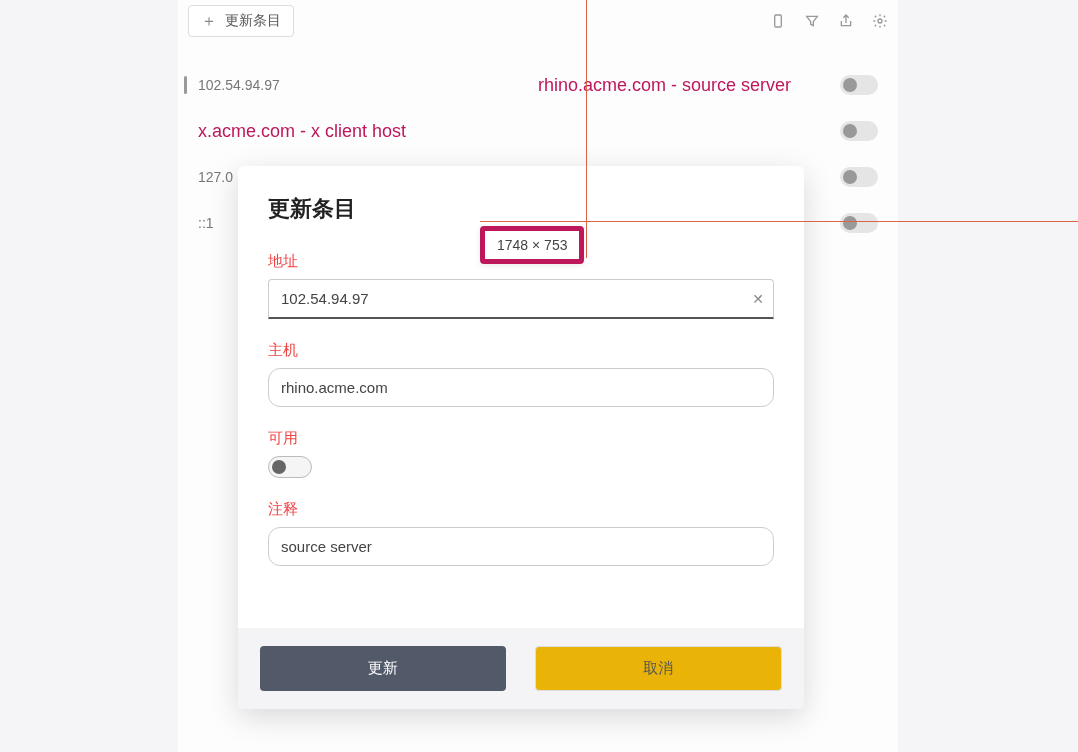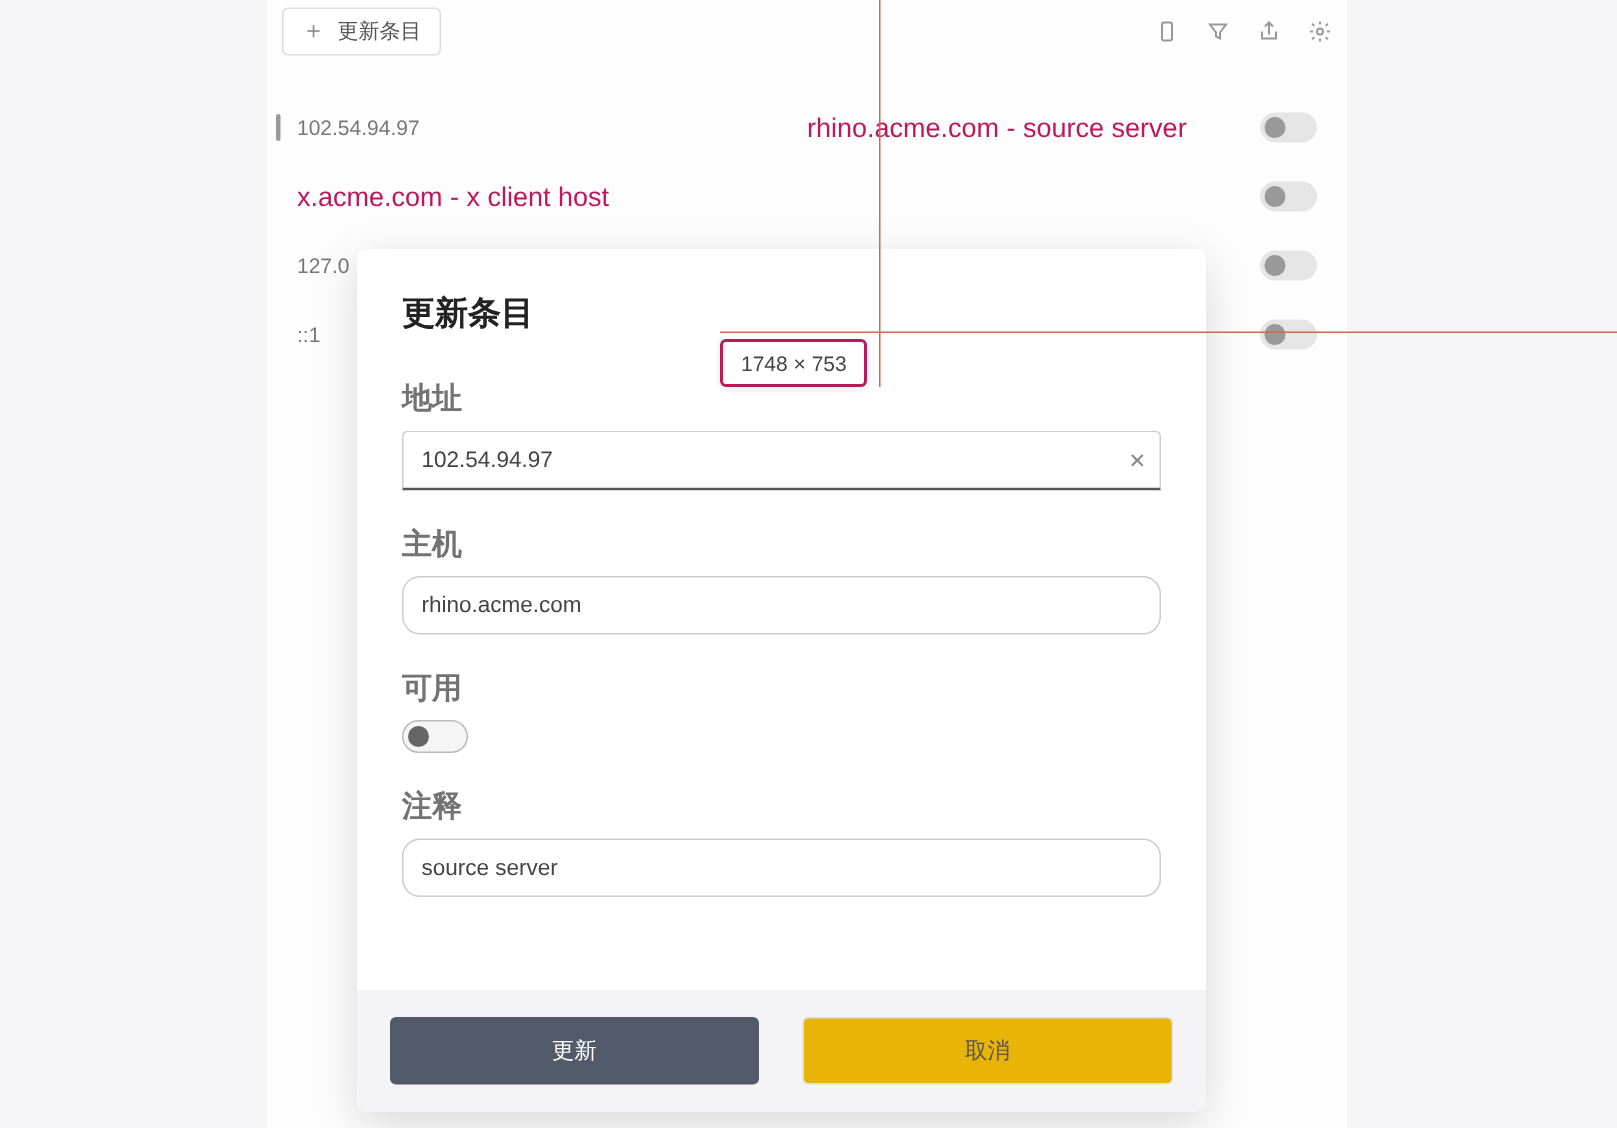--- a/index.html
+++ b/index.html
@@ -115,24 +115,23 @@
       font-size: 22px;
       font-weight: 700;
       color: #222;
       margin-bottom: 28px;
     }
     .form-group {
       margin-bottom: 22px;
     }
     .form-label {
       display: block;
-      font-size: 20px;
-      color: #737373;
+      font-size: 15px;
+      color: #ef4444;
       margin-bottom: 8px;
-      font-weight: bold;
     }
     .input-wrapper {
       position: relative;
     }
     .text-input {
       width: 100%;
       padding: 10px 12px;
       border: 1px solid #ccc;
       border-radius: 12px;
       font-size: 15px;
@@ -212,21 +211,21 @@
       width: 598px;
       height: 1px;
       background: #d9644a;
       z-index: 50;
     }
     .dimension-badge {
       position: absolute;
       left: 480px;
       top: 226px;
       background: #fff;
-      border: 2px solid #be185d;
+      border: 5px solid #be185d;
       border-radius: 4px;
       padding: 6px 12px;
       font-size: 14px;
       color: #444;
       z-index: 60;
       box-shadow: 0 2px 6px rgba(0,0,0,0.08);
     }
   </style>
 </head>
 <body>

